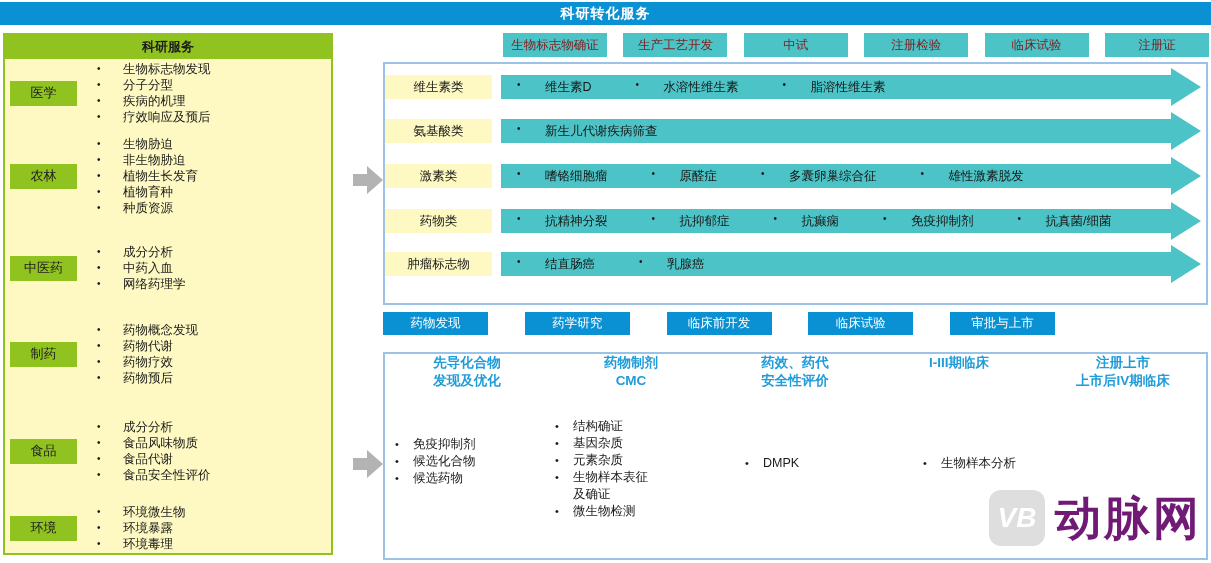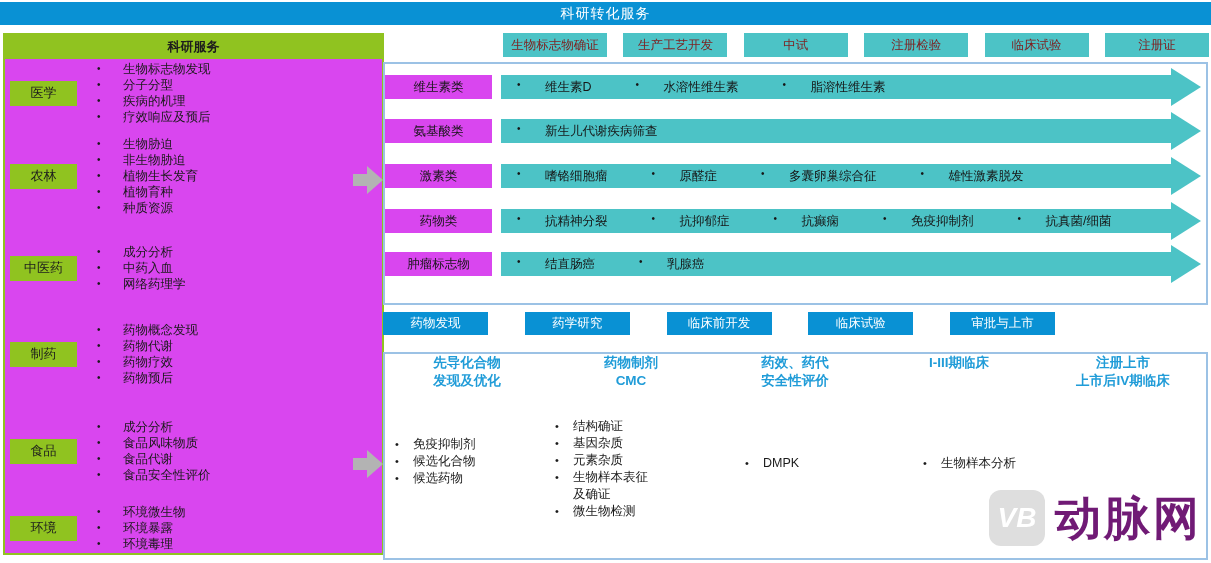--- a/index.html
+++ b/index.html
@@ -2,24 +2,24 @@
 <html><head>
 <meta charset="utf-8">
 <style>
   html,body{margin:0;padding:0;background:#fff;}
   .page{position:relative;width:1211px;height:563px;background:#fff;overflow:hidden;
         font-family:"Liberation Sans","DejaVu Sans",sans-serif;color:#1a1a1a;}
 
   
   .topbar{position:absolute;left:0;top:2px;width:1211px;height:23px;background:#0991d4;
           display:flex;align-items:center;justify-content:center;}
-  .topbar span{color:#fff;font-size:14px;font-weight:normal;letter-spacing:1px;}
-
-  
-  .sidebar{position:absolute;left:3px;top:33px;width:381px;height:522px;background:#d946ef;
+  .topbar span{color:#fff;font-size:14px;font-weight:bold;letter-spacing:1px;}
+
+  
+  .sidebar{position:absolute;left:3px;top:33px;width:330px;height:522px;background:#fef9c3;
            border:2px solid #90c320;box-sizing:border-box;}
   .sidebar-header{height:24px;background:#90c320;color:#1d1d1d;font-size:13px;font-weight:bold;
            display:flex;align-items:center;justify-content:center;}
   .group{position:absolute;left:0;width:100%;display:flex;align-items:center;}
   .group:nth-child(1){top:26px;}
   .group:nth-child(2){top:101px;}
   .group:nth-child(3){top:209px;}
   .group:nth-child(4){top:287px;}
   .group:nth-child(5){top:384px;}
   .group:nth-child(6){top:469px;}
@@ -41,21 +41,21 @@
 
   
   .top-box{position:absolute;left:383px;top:62px;width:825px;height:243px;background:#fff;
            border:2px solid #9cc2e5;box-sizing:border-box;}
   .trow{position:absolute;left:0;width:100%;height:24px;}
   .trow:nth-child(1){top:11px;}
   .trow:nth-child(2){top:55px;}
   .trow:nth-child(3){top:100px;}
   .trow:nth-child(4){top:145px;}
   .trow:nth-child(5){top:188px;}
-  .trow-label{position:absolute;left:0;top:0;width:107px;height:24px;background:#d946ef;
+  .trow-label{position:absolute;left:0;top:0;width:107px;height:24px;background:#fef9c3;
            display:flex;align-items:center;justify-content:center;font-size:12.5px;color:#161616;}
   .trow-bar{position:absolute;left:116px;top:0;width:670px;height:24px;background:#4cc3c6;
            display:flex;align-items:center;padding-left:12px;box-sizing:border-box;}
   .trow-bar::after{content:'';position:absolute;left:100%;top:-7px;width:0;height:0;
            border-left:30px solid #4cc3c6;border-top:19px solid transparent;border-bottom:19px solid transparent;}
   .bar-list{margin:0;padding:0;list-style:none;display:flex;}
   .bar-list li{display:flex;margin-right:40px;font-size:12.5px;color:#161616;white-space:nowrap;}
   .bar-list .bullet{width:32px;flex:none;font-size:10px;padding-left:4px;box-sizing:border-box;}
 
   

